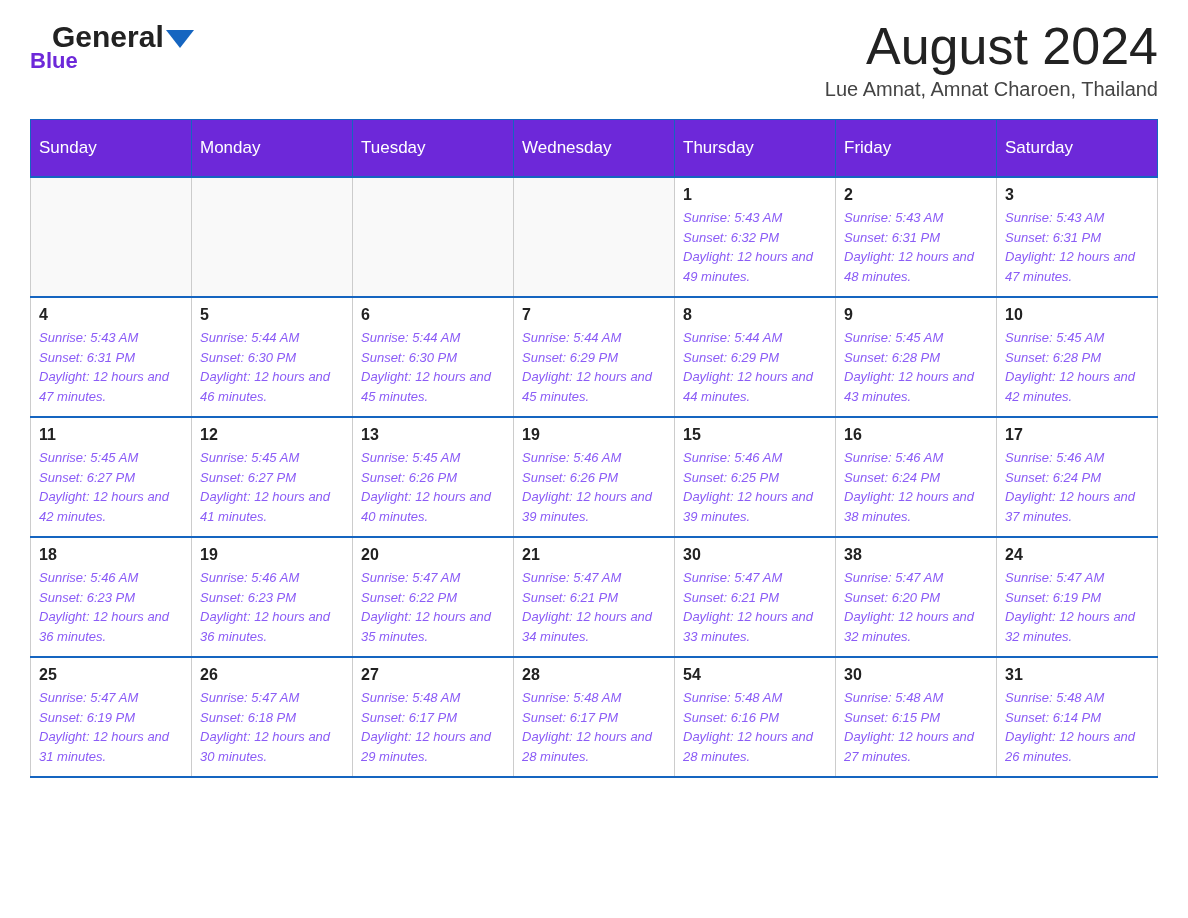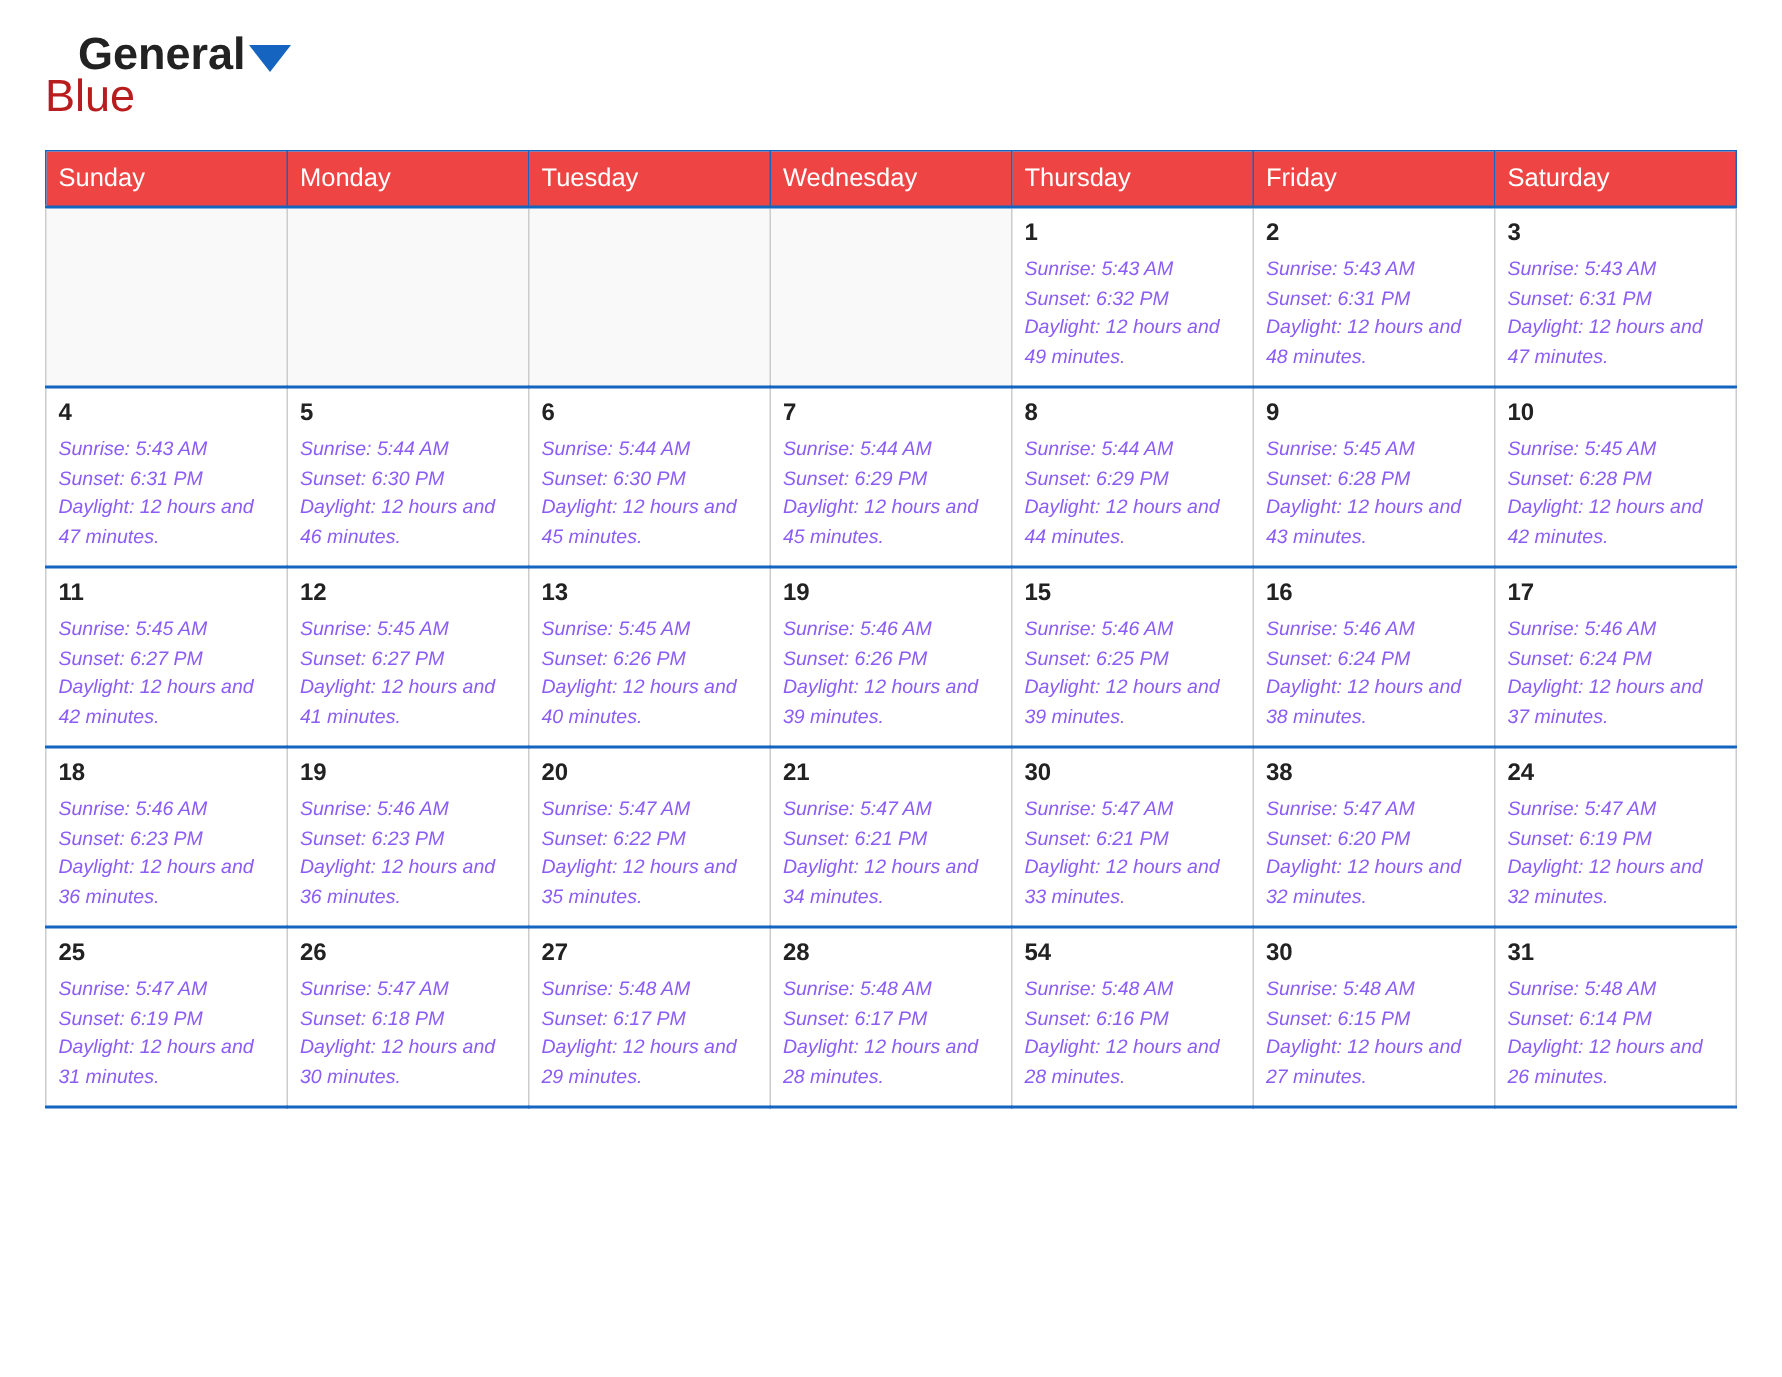--- a/index.html
+++ b/index.html
@@ -35,25 +35,25 @@
       font-size: 20px;
       color: #444;
       margin-top: 6px;
     }
     .calendar {
       width: 100%;
       border-collapse: collapse;
       border: 1px solid #aaa;
     }
     .calendar th {
-      background-color: #ef4444;
+      background-color: #6d28d9;
       color: #fff;
       font-size: 17px;
       font-weight: normal;
-      padding: 8px 8px;
+      padding: 18px 8px;
       text-align: left;
       border: 1px solid #1565c0;
     }
     .calendar td {
       vertical-align: top;
       border: 1px solid #ccc;
       padding: 8px 8px 10px 8px;
       width: 14.28%;
       min-height: 110px;
     }
@@ -92,37 +92,41 @@
       border-style: solid;
       border-width: 18px 14px 0 14px;
       border-color: #1565c0 transparent transparent transparent;
       display: inline-block;
       margin-left: 2px;
       vertical-align: middle;
       position: relative;
       top: 2px;
     }
     .logo-line2 {
-      font-size: 30px;
-      font-weight: normal;
-      color: #b91c1c;
+      font-size: 22px;
+      font-weight: bold;
+      color: #6d28d9;
       margin-top: -6px;
       display: block;
     }
   </style>
 </head>
 <body>
 
 <div class="header">
   <div class="logo">
     <div class="logo-wrapper">
       <span class="logo-general">General</span>
       <span class="logo-arrow"></span>
     </div>
     <span class="logo-line2">Blue</span>
+  </div>
+  <div class="title-area">
+    <div class="month-title">August 2024</div>
+    <div class="location">Lue Amnat, Amnat Charoen, Thailand</div>
   </div>
 </div>
 
 <table class="calendar">
   <thead>
     <tr>
     <th>Sunday</th>
         <th>Monday</th>
         <th>Tuesday</th>
         <th>Wednesday</th>

